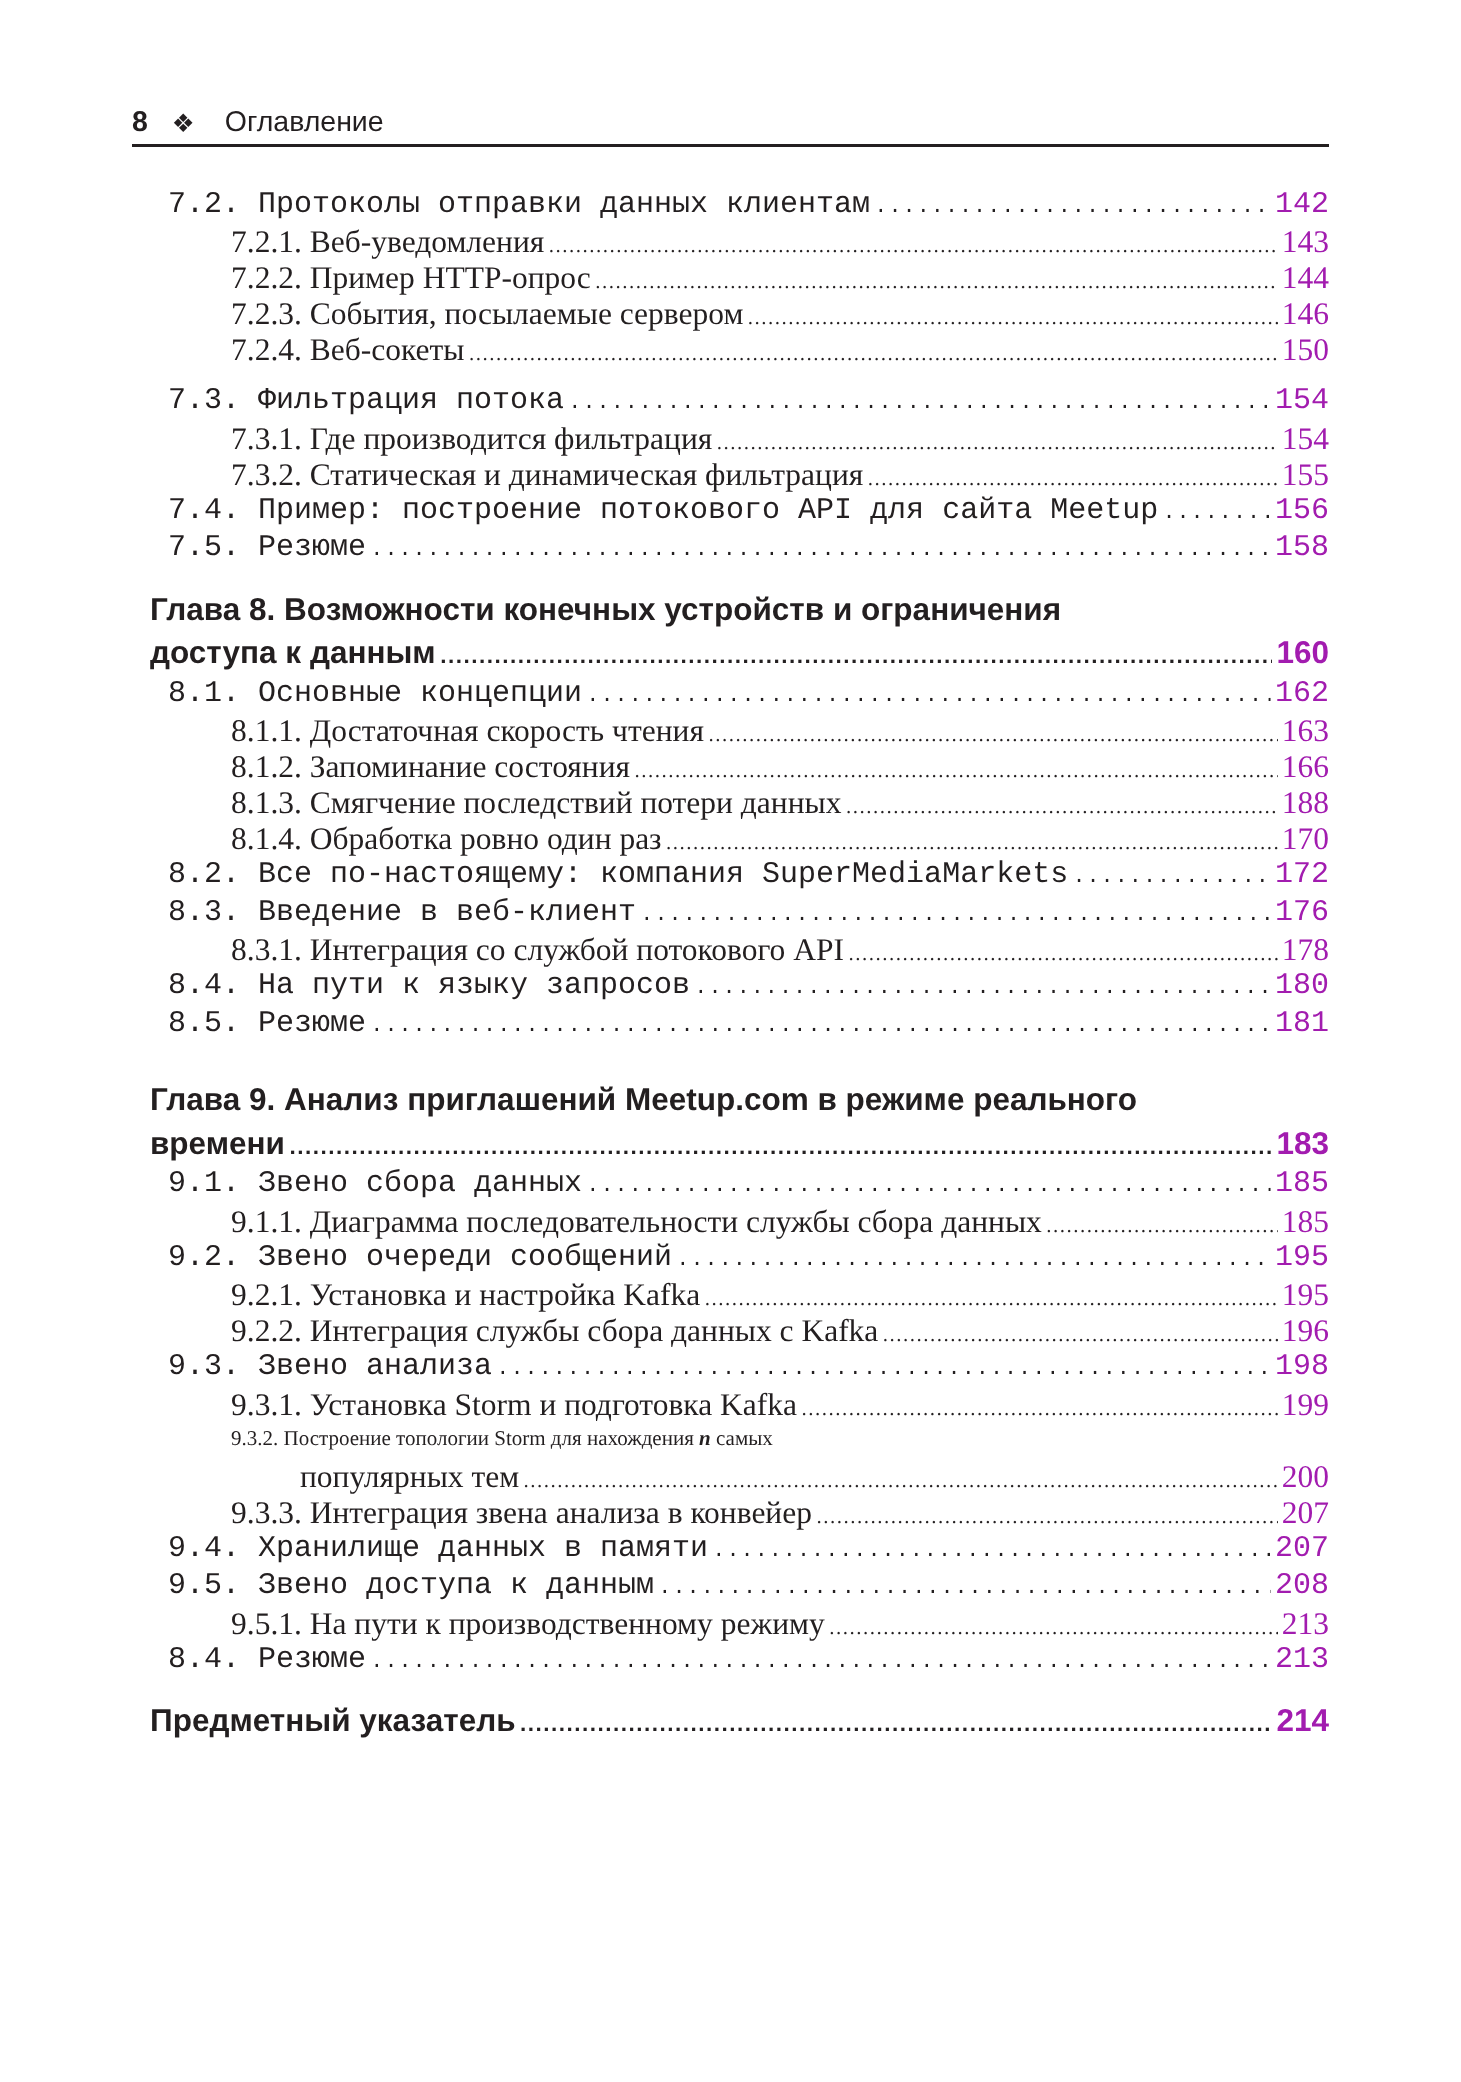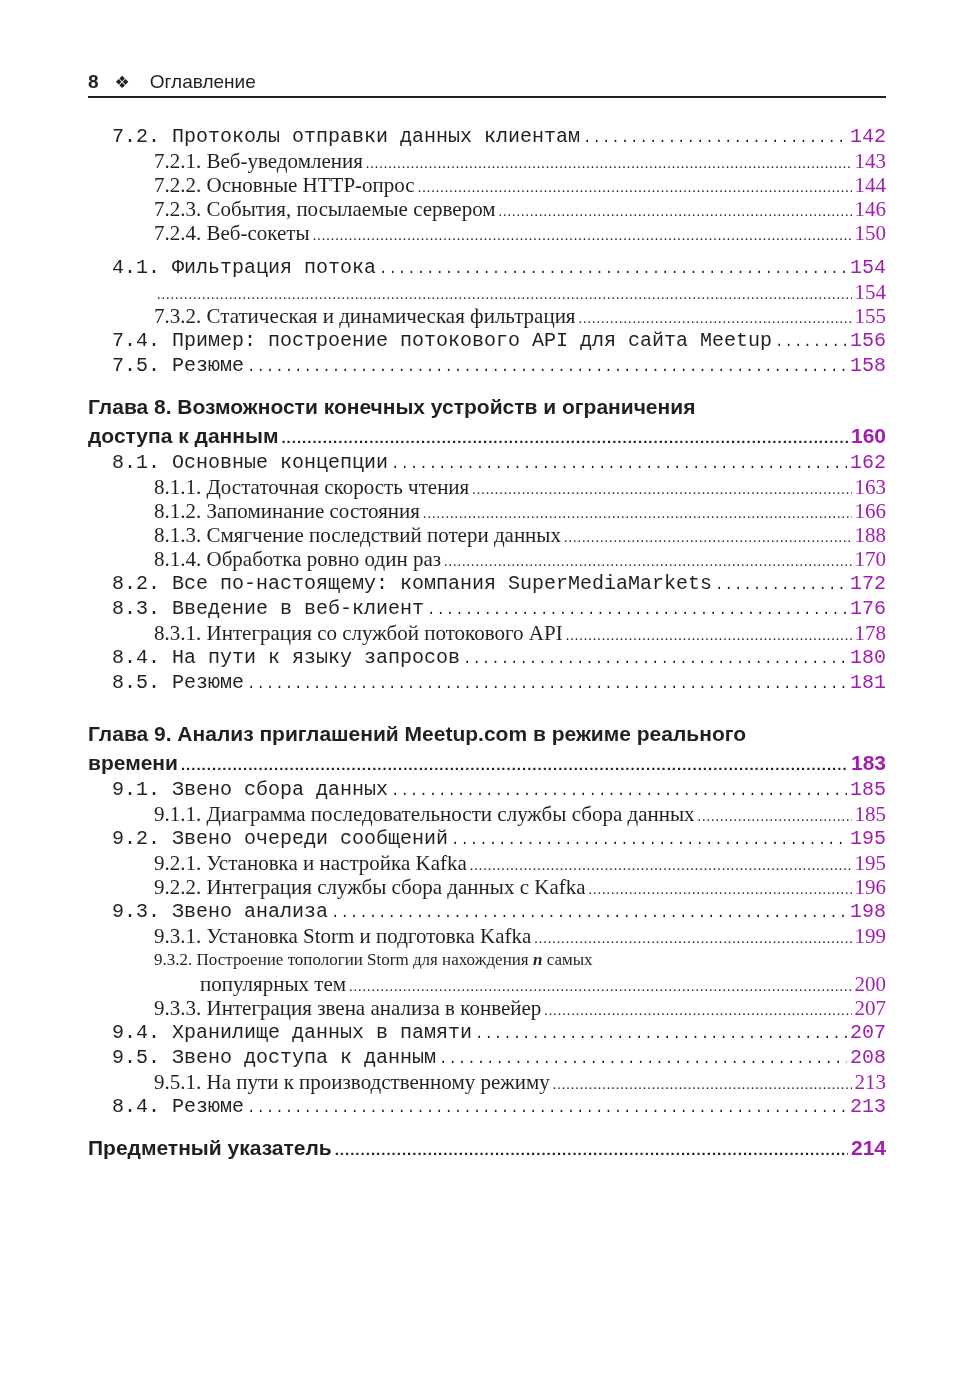--- a/index.html
+++ b/index.html
@@ -9,26 +9,26 @@
   .header .orn { margin-right:20px; font-size:17px; }
   .toc { position:absolute; left:88px; top:124px; width:798px; }
   .row { display:flex; align-items:baseline; white-space:nowrap; }
   .row .t { flex:0 0 auto; }
   .row .dots { flex:1 1 auto; overflow:hidden; margin:0 3px; }
   .row .dots::after { content:"................................................................................................................................................................................................................................"; letter-spacing:1px; }
   .row .p { flex:0 0 auto; color:#a21caf; }
   .l1 { font-family:Liberation Mono, monospace; font-size:20px; padding-left:24px; height:25px; line-height:25px; }
   .l2 { font-family:"Liberation Serif", serif; font-size:21px; padding-left:66px; height:24px; line-height:24px; }
   .l2 .dots, .l1 .dots { font-size:14px; }
-  .ch { font-family:"Liberation Sans", sans-serif; font-weight:bold; font-size:21px; height:29px; line-height:29px; }
+  .ch { font-family:"Liberation Sans", sans-serif; font-weight:bold; font-size:21px; height:29px; line-height:29px;margin-left:12px; }
   .ch .dots { font-size:15px; }
   .ch .p { font-weight:bold; }
   .gap { height:10px; }
   .gap2 { height:14px; }
-  .l2wrap { font-family:"Liberation Serif", serif; font-size:17px; padding-left:66px; height:24px; line-height:24px; white-space:nowrap; }
+  .l2wrap { font-family:"Liberation Serif", serif; font-size:14px; padding-left:66px; height:24px; line-height:24px; white-space:nowrap; }
   .l2cont { padding-left:112px;justify-content:flex-end; }
 </style>
 </head>
 <body>
 
 <div class="header">
   <span class="pg">8</span>
   <span class="orn">❖</span>
   <span>Оглавление</span>
 </div>
@@ -38,41 +38,42 @@
       <span class="t">7.2. Протоколы отправки данных клиентам</span>
       <span class="dots"></span>
       <span class="p">142</span>
     </div>
   <div class="row l2">
       <span class="t">7.2.1. Веб-уведомления</span>
       <span class="dots"></span>
       <span class="p">143</span>
     </div>
   <div class="row l2">
-      <span class="t">7.2.2. Основные HTTP-опрос</span>
+      <span class="t">7.2.2. Пример HTTP-опрос</span>
       <span class="dots"></span>
       <span class="p">144</span>
     </div>
   <div class="row l2">
       <span class="t">7.2.3. События, посылаемые сервером</span>
       <span class="dots"></span>
       <span class="p">146</span>
     </div>
   <div class="row l2">
       <span class="t">7.2.4. Веб-сокеты</span>
       <span class="dots"></span>
       <span class="p">150</span>
     </div>
   <div class="gap"></div>
   <div class="row l1">
-      <span class="t">4.1. Фильтрация потока</span>
+      <span class="t">7.3. Фильтрация потока</span>
       <span class="dots"></span>
       <span class="p">154</span>
     </div>
   <div class="row l2">
+      <span class="t">7.3.1. Где производится фильтрация</span>
       <span class="dots"></span>
       <span class="p">154</span>
     </div>
   <div class="row l2">
       <span class="t">7.3.2. Статическая и динамическая фильтрация</span>
       <span class="dots"></span>
       <span class="p">155</span>
     </div>
   <div class="row l1">
       <span class="t">7.4. Пример: построение потокового API для сайта Meetup</span>

